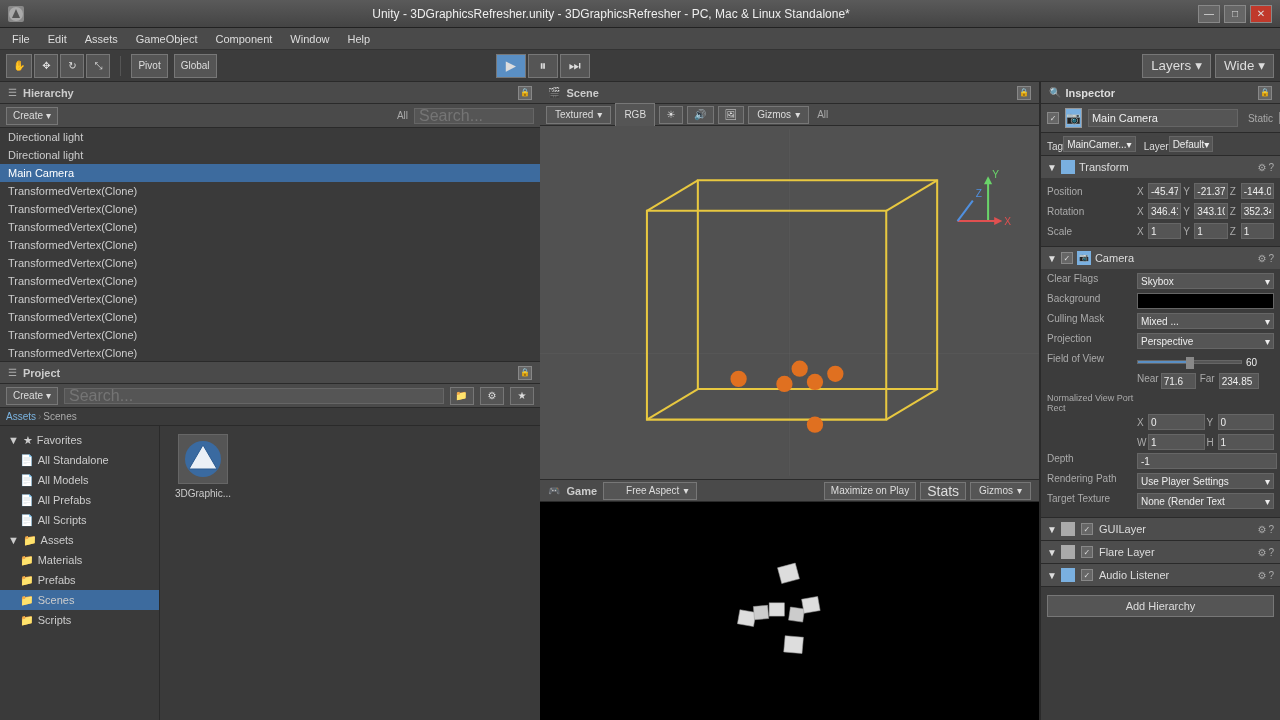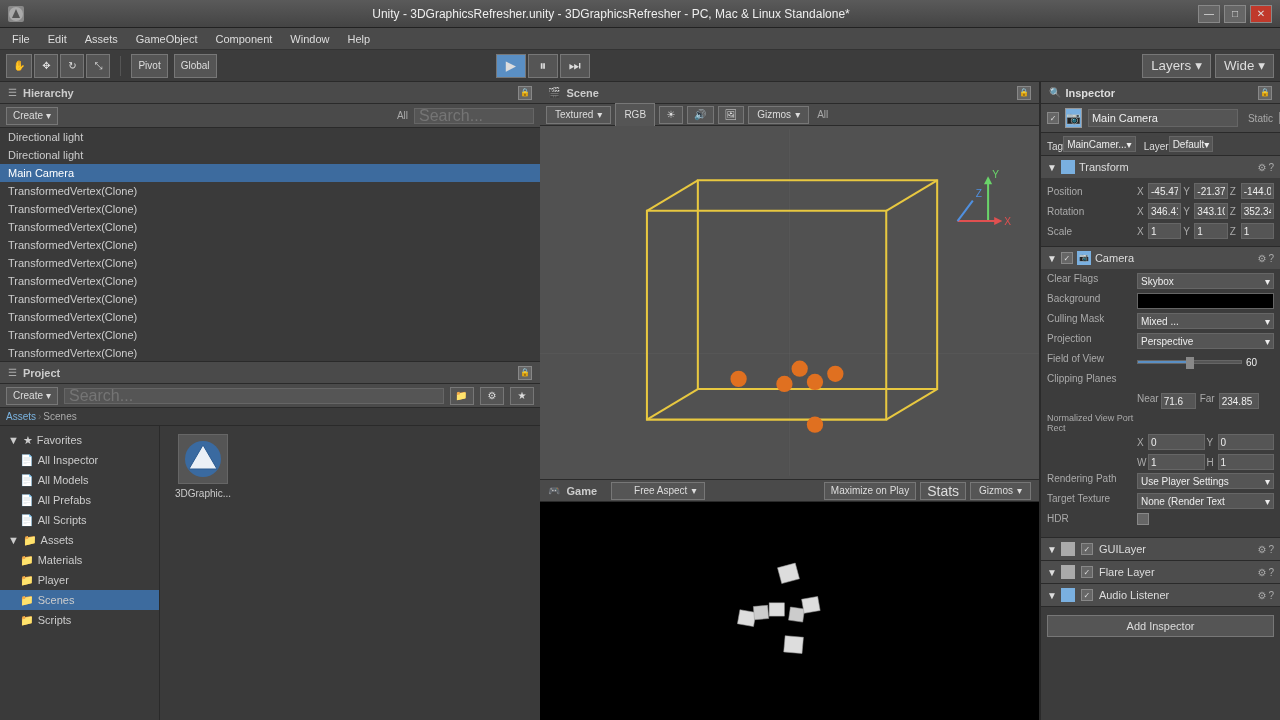--- a/index.html
+++ b/index.html
@@ -648,21 +648,21 @@
       </div>
       <div class="project-body">
         <div class="project-sidebar">
           <div class="project-sidebar-item">
             <span>▼</span>
             <span>★</span>
             <span>Favorites</span>
           </div>
           <div class="project-sidebar-item" style="padding-left:20px;">
             <span>📄</span>
-            <span>All Inspector</span>
+            <span>All Standalone</span>
           </div>
           <div class="project-sidebar-item" style="padding-left:20px;">
             <span>📄</span>
             <span>All Models</span>
           </div>
           <div class="project-sidebar-item" style="padding-left:20px;">
             <span>📄</span>
             <span>All Prefabs</span>
           </div>
           <div class="project-sidebar-item" style="padding-left:20px;">
@@ -673,21 +673,21 @@
             <span>▼</span>
             <span>📁</span>
             <span>Assets</span>
           </div>
           <div class="project-sidebar-item" style="padding-left:20px;">
             <span>📁</span>
             <span>Materials</span>
           </div>
           <div class="project-sidebar-item" style="padding-left:20px;">
             <span>📁</span>
-            <span>Player</span>
+            <span>Prefabs</span>
           </div>
           <div class="project-sidebar-item selected" style="padding-left:20px;">
             <span>📁</span>
             <span>Scenes</span>
           </div>
           <div class="project-sidebar-item" style="padding-left:20px;">
             <span>📁</span>
             <span>Scripts</span>
           </div>
         </div>
@@ -773,21 +773,21 @@
         </svg>
 
         
       </div>
     </div>
 
     <div id="game-view">
       <div class="panel-header">
         <span class="panel-header-icon">🎮</span>
         <span class="panel-title">Game</span>
-        <button class="dropdown-btn" style="height:18px;font-size:10px;margin-left:8px;padding-left:22px;">
+        <button class="dropdown-btn" style="height:18px;font-size:10px;padding-left:22px;">
           <span>Free Aspect</span>
           <span>▾</span>
         </button>
         <div style="margin-left:auto;display:flex;gap:4px;">
           <button class="toolbar-btn" style="height:18px;font-size:10px;">
             <span>Maximize on Play</span>
           </button>
           <button class="toolbar-btn" style="height:18px;font-size:14px;">
             <span>Stats</span>
           </button>
@@ -958,23 +958,20 @@
             <div class="slider-field">
               <div class="slider-track" style="position:relative;flex:1;height:4px;background:#555;border:1px solid #666;">
                 <div class="slider-fill" style="width:50%;"></div>
                 <div class="slider-thumb" style="left:50%;"></div>
               </div>
               <span class="slider-value">60</span>
             </div>
           </div>
 
           <div class="field-row">
-            <span class="field-label">Clipping Planes</span>
-          </div>
-          <div class="field-row">
             <span class="field-label" style="width:90px;"></span>
             <span style="font-size:10px;color:#aaa;margin-right:2px;">Near</span>
             <input type="text" class="xyz-input" value="71.6" style="width: 35px; flex: 0 0 auto;">
             <span style="font-size:10px;color:#aaa;margin:0 4px;">Far</span>
             <input type="text" class="xyz-input" value="234.85" style="width: 40px; flex: 0 0 auto;">
           </div>
 
           <div class="field-row">
             <span class="field-label" style="font-size:9px;">Normalized View Port Rect</span>
           </div>
@@ -998,41 +995,41 @@
                 <span class="xyz-axis">W</span>
                 <input type="text" class="xyz-input" value="1" style="">
               </div>
               <div class="xyz-field-group">
                 <span class="xyz-axis">H</span>
                 <input type="text" class="xyz-input" value="1" style="">
               </div>
             </div>
           </div>
 
+          <div class="field-row">
+            <span class="field-label">Depth</span>
+            <input type="text" class="field-value" value="-1" style="">
+          </div>
 
           <div class="field-row">
             <span class="field-label">Rendering Path</span>
             <div class="dropdown-field">
               <span>Use Player Settings</span>
               <span>▾</span>
             </div>
           </div>
 
           <div class="field-row">
             <span class="field-label">Target Texture</span>
             <div class="dropdown-field">
               <span>None (Render Text</span>
               <span>▾</span>
             </div>
           </div>
 
-          <div class="field-row">
-            <span class="field-label">HDR</span>
-            <div class="checkbox"></div>
-          </div>
         </div>
       </div>
 
       <div class="inspector-component">
         <div class="component-header">
           <span style="font-size:10px;">▼</span>
           <span style="width:14px;height:14px;background:#aaa;display:inline-block;"></span>
           <div class="checkbox checked" style="margin:0 2px;"></div>
           <span class="component-title">GUILayer</span>
           <div style="margin-left:auto;display:flex;gap:2px;">
@@ -1062,19 +1059,19 @@
           <div class="checkbox checked" style="margin:0 2px;"></div>
           <span class="component-title">Audio Listener</span>
           <div style="margin-left:auto;display:flex;gap:2px;">
             <span style="font-size:10px;color:#aaa;cursor:pointer;">⚙</span>
             <span style="font-size:10px;color:#aaa;cursor:pointer;">?</span>
           </div>
         </div>
       </div>
 
       <div class="add-component-btn">
-        <span>Add Inspector</span>
+        <span>Add Hierarchy</span>
       </div>
 
     </div>
   </div>
 
 </div>
 
 </body></html>

